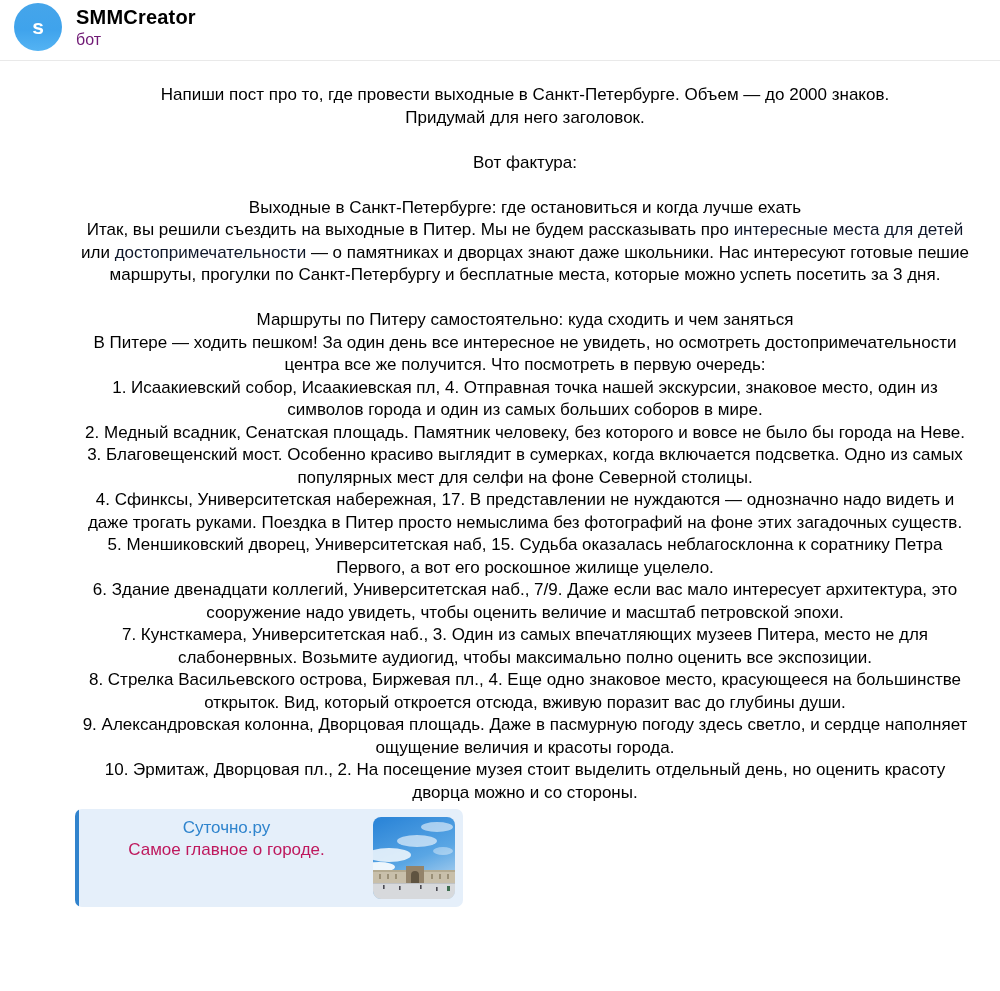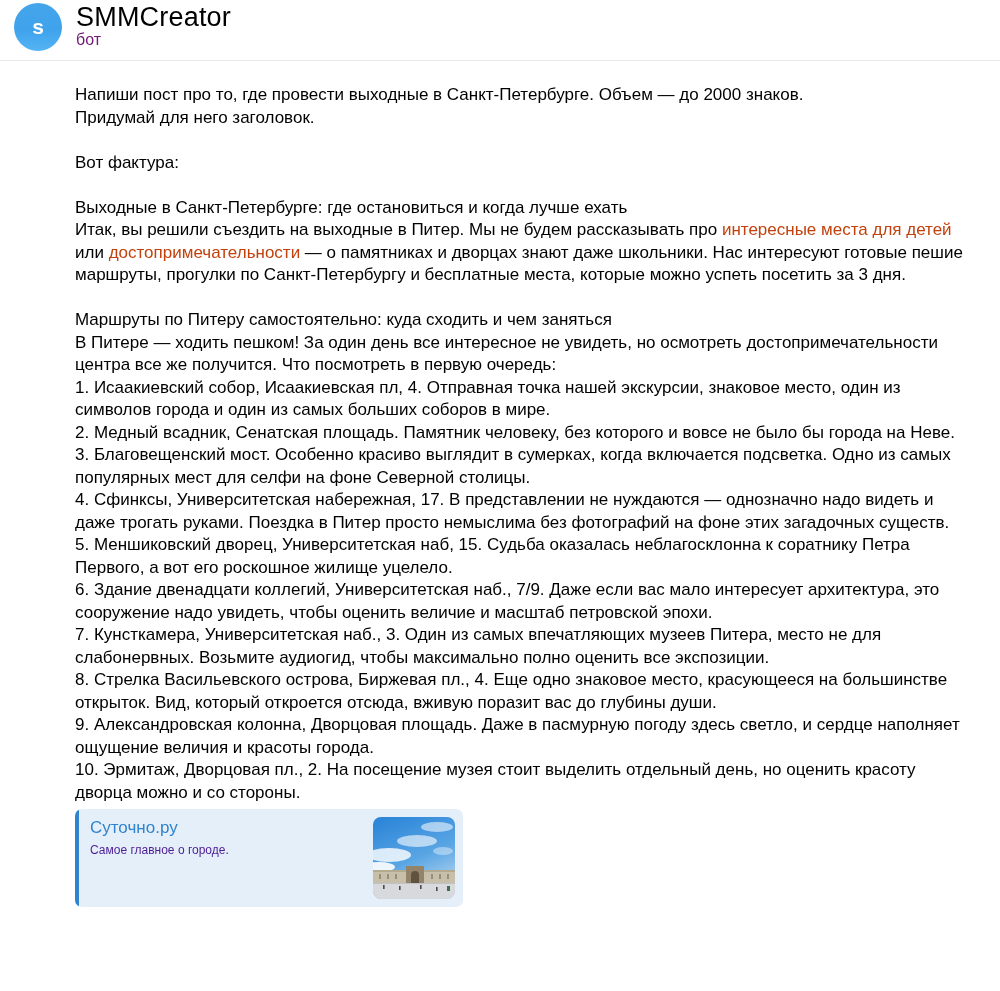--- a/index.html
+++ b/index.html
@@ -26,47 +26,48 @@
     background: linear-gradient(180deg, #45a5ea 0%, #3fa3ec 55%, #54b3f3 100%);
     color: #ffffff;
     font-size: 21px;
     font-weight: 700;
     display: flex; align-items: center; justify-content: center;
     flex: 0 0 auto;
     margin-top: -6px;
   }
   .header-info { margin-left: 14px; margin-top: -6px; }
   .chat-title {
-    font-size: 27px;
-    font-weight: 400;
+    font-size: 20px;
+    font-weight: 700;
     color: #000000;
     line-height: 24px;
     letter-spacing: 0.2px;
   }
   .chat-subtitle {
     font-size: 16px;
     color: #701a75;
     line-height: 20px;
     margin-top: 1px;
   }
 
   
   .message-area {
     padding: 23px 40px 0 75px;
+    text-align: center;
   }
   .message-text {
     width: 900px;
     font-size: 17px;
     line-height: 22.5px;
     color: #000000;
     white-space: pre-wrap;
     word-wrap: break-word;
   }
   .msg-link {
-    color: #c2410c;
+    color: #0f172a;
     cursor: pointer;
   }
 
   
   .link-preview {
     margin-top: 5px;
     width: 388px;
     display: flex;
     align-items: flex-start;
     background: #e5effa;
@@ -90,22 +91,22 @@
     font-weight: 500;
     line-height: 22px;
   }
   .lp-title {
     color: #000000;
     font-size: 17px;
     font-weight: 700;
     line-height: 22px;
   }
   .lp-desc {
-    color: #4c1d95;
-    font-size: 12px;
+    color: #be185d;
+    font-size: 17px;
     line-height: 22px;
   }
   .lp-thumb {
     flex: 0 0 auto;
     width: 82px; height: 82px;
     border-radius: 8px;
     overflow: hidden;
     margin-left: 10px;
   }
   .lp-thumb svg { display: block; }

